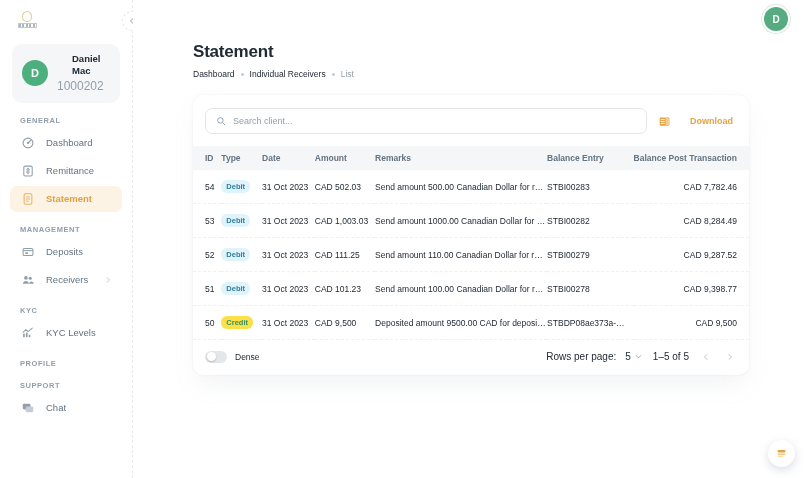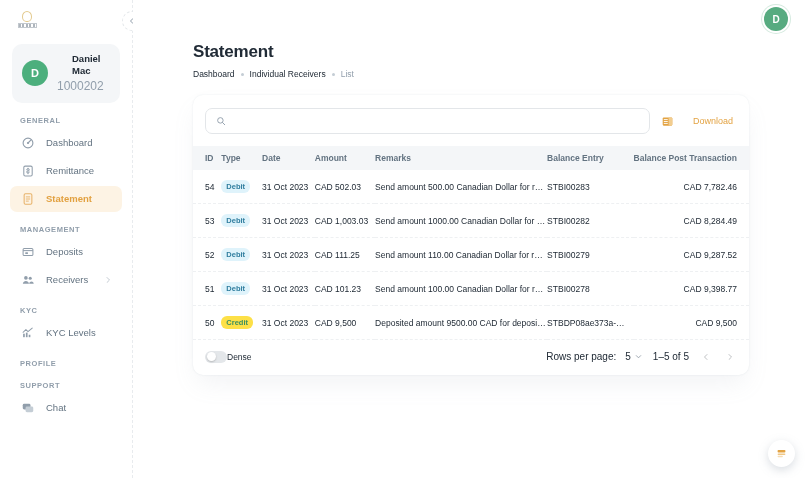--- a/index.html
+++ b/index.html
@@ -100,21 +100,21 @@
     display: flex; align-items: center; gap: 7px; padding: 0 10px;
   }
   .search-box svg { width: 10px; height: 10px; flex: 0 0 10px; }
   .search-input {
     border: 0; outline: 0; flex: 1; font-size: 9px;
     font-family: "Liberation Sans", sans-serif; color: #212b36; background: transparent;
   }
   .search-input::placeholder { color: #919eab; }
   .download-btn {
     display: flex; align-items: center; gap: 20px; cursor: pointer;
-    color: #e3a343; font-size: 9px; font-weight: 400; padding-right: 4px;
+    color: #e3a343; font-size: 9px; font-weight: 700; padding-right: 4px;
   }
   .xls-icon { width: 11px; height: 11px; flex: 0 0 11px; }
 
   table { width: 100%; border-collapse: collapse; }
   thead th {
     background: #f4f6f8; color: #637381;
     font-size: 8.5px; font-weight: 600; text-align: left;
     padding: 7px 0 7px 0; white-space: nowrap;
   }
   thead th:first-child { padding-left: 12px; border-radius: 0; }
@@ -136,21 +136,21 @@
   .badge {
     display: inline-block; font-size: 7.5px; font-weight: 700;
     padding: 2px 5px; border-radius: 6px; line-height: 1.2;
   }
   .badge.debit { background: #dff3fb; color: #2f7d9e; }
   .badge.credit { background: #fde047; color: #3a8f5f; }
   .truncate { display: block; max-width: 172px; overflow: hidden; text-overflow: ellipsis; white-space: nowrap; }
   .truncate-rel { display: block; max-width: 82px; overflow: hidden; text-overflow: ellipsis; white-space: nowrap; }
 
   .table-footer { display: flex; align-items: center; padding: 9px 12px 11px 12px; }
-  .dense-wrap { display: flex; align-items: center; cursor: pointer; }
+  .dense-wrap { display: flex; align-items: center; gap: 8px; cursor: pointer; }
   .switch {
     width: 22px; height: 12px; border-radius: 7px; background: #e4e7ea;
     position: relative; flex: 0 0 22px;
   }
   .switch .knob {
     position: absolute; left: 1.5px; top: 1.5px;
     width: 9px; height: 9px; border-radius: 50%; background: #fff;
     box-shadow: 0 1px 2px rgba(0,0,0,.2);
   }
   .dense-label { font-size: 8.5px; color: #212b36; }
@@ -312,20 +312,21 @@
         <span class="crumb last">List</span>
       </nav>
 
       <section class="card">
         <div class="toolbar">
           <div class="search-box">
             <svg viewBox="0 0 16 16">
               <circle cx="7" cy="7" r="4.4" fill="none" stroke="#919eab" stroke-width="1.5"></circle>
               <path d="M10.4 10.4 L14 14" stroke="#919eab" stroke-width="1.5" stroke-linecap="round"></path>
             </svg>
+            <input class="search-input" type="text" placeholder="Search client..." style="">
           </div>
           <div class="download-btn">
             <svg class="xls-icon" viewBox="0 0 16 16">
               <rect x="1" y="2" width="14" height="12" rx="1.5" fill="#e3a343"></rect>
               <rect x="9.6" y="2" width="5.4" height="12" rx="1.5" fill="#f2cd8f"></rect>
               <path d="M3.2 5.2h4.6 M3.2 8h4.6 M3.2 10.8h4.6" stroke="#fff" stroke-width="1.3" stroke-linecap="round"></path>
             </svg>
             <span>Download</span>
           </div>
         </div>

